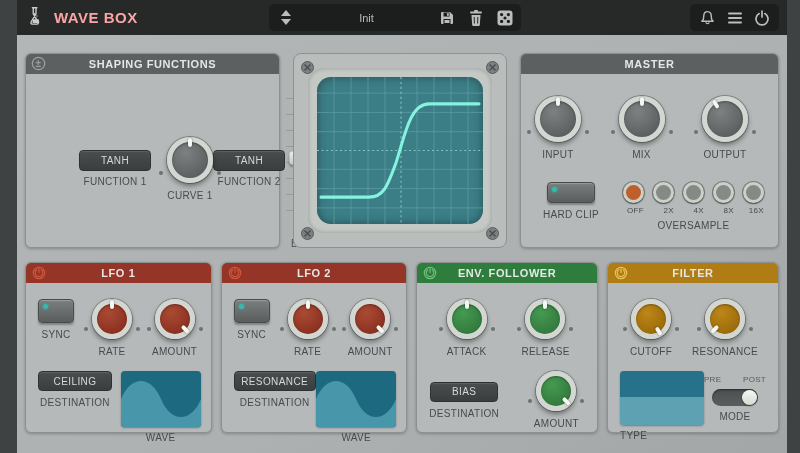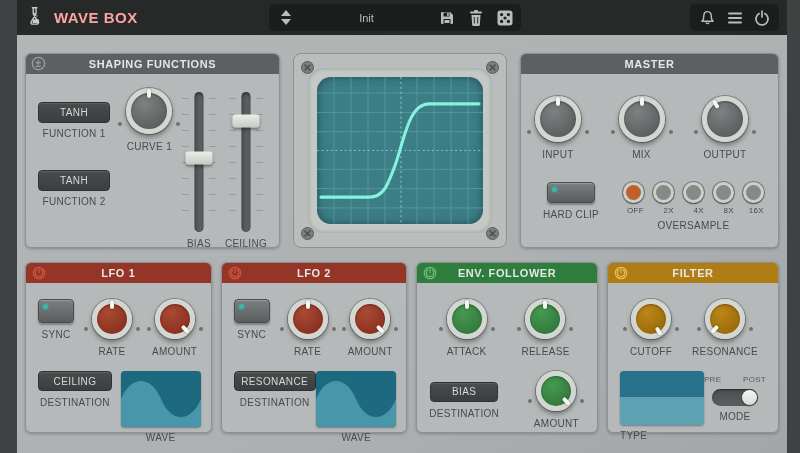--- a/index.html
+++ b/index.html
@@ -179,28 +179,28 @@
         <div class="panel-hd hd-gray">
           <span class="hd-power" style="left:5px;top:2px;">
             <svg width="15" height="15" viewBox="0 0 15 15">
               <circle cx="7.5" cy="7.5" r="6.2" fill="none" stroke="#9b9f9f" stroke-width="1.3"></circle>
               <text x="7.5" y="10.8" text-anchor="middle" font-size="10" fill="#9b9f9f" font-family="Liberation Sans,sans-serif">±</text>
             </svg>
           </span>
           <span>SHAPING FUNCTIONS</span>
         </div>
         <div style="display:flex; padding:14px 12px 0 12px;">
-          <div style="flex:1; display:flex; flex-direction:column; gap:18px;">
+          <div style="flex:1; display:flex; flex-direction:row; gap:0;margin-left:41px;">
 
             <div style="display:flex; align-items:center; gap:10px;">
               <div style="display:flex; flex-direction:column; gap:5px; align-items:center;">
                 <div class="dark-btn" style="width:72px;height:21px;">TANH</div>
                 <span class="lbl">FUNCTION 1</span>
               </div>
-              <div class="kunit" style="margin-left:6px;align-items:flex-end;">
+              <div class="kunit" style="margin-left:6px;">
                 <div class="knob k46 k-neutral">
                   <div class="rotor" style="transform: rotate(0deg);">
                       <div class="notch"></div>
                     </div>
                   <span class="kdot l"></span>
                     <span class="kdot r"></span>
                 </div>
                 <span class="lbl">CURVE 1</span>
               </div>
             </div>

